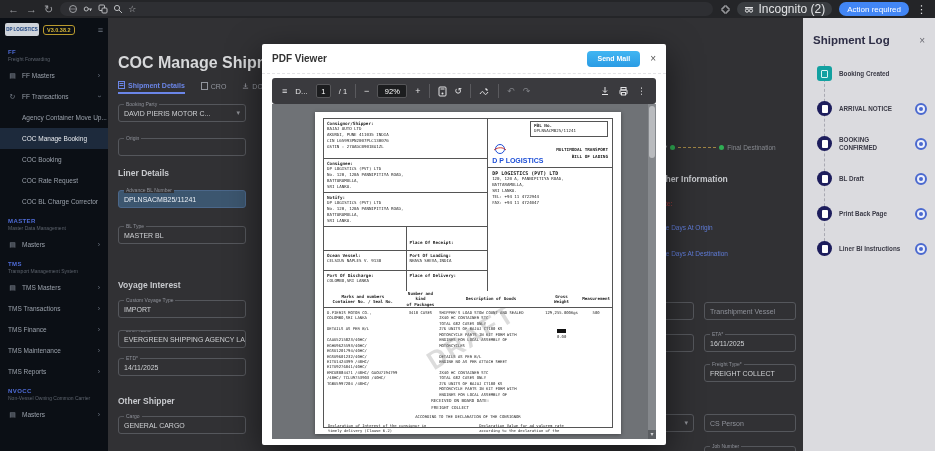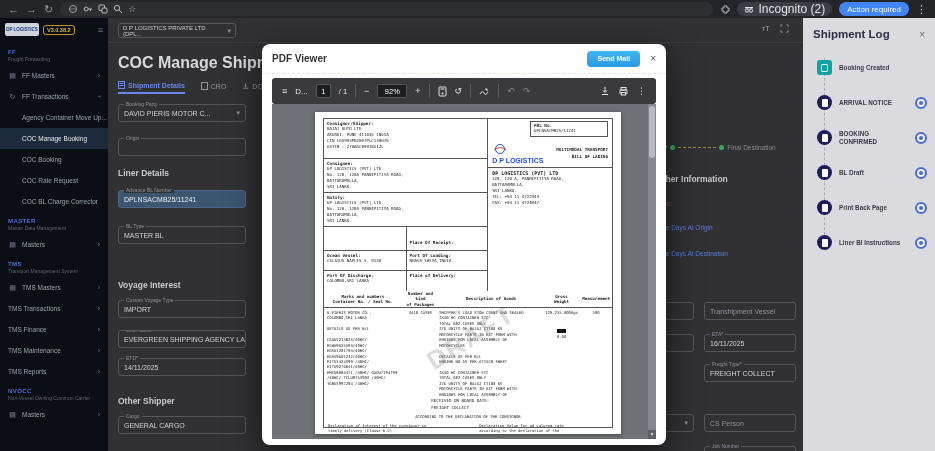--- a/index.html
+++ b/index.html
@@ -60,39 +60,39 @@
   .fld.hl { background:#3c566f; border-color:#4b678a; color:#e8edf3; }
   .sec-head { position:absolute; font-size:8.5px; font-weight:bold; color:#c7c9cd; }
   .r-link { position:absolute; font-size:6.5px; color:#5f7bd6; }
   .r-note { position:absolute; font-size:6.5px; font-weight:bold; color:#8d3a3a; }
   .route { position:absolute; display:flex; align-items:center; gap:3px; font-size:6.5px; color:#86898f; }
   .dot { width:5px; height:5px; border-radius:50%; }
   .dash-line { width:38px; border-top:1px dashed #a08544; }
 
   
   .logpanel { position:absolute; right:0; top:0; bottom:0; width:132px; background:#dbdbdf; z-index:30; }
-  .log-head { display:flex; align-items:center; padding:10px 10px 4px 10px; }
+  .log-head { display:flex; align-items:center; padding:16px 10px 4px 10px; }
   .log-title { font-size:11.5px; font-weight:bold; color:#2e2e46; }
   .log-close { margin-left:auto; color:#6a6a72; font-size:10px; }
   .log-list { position:relative; margin-top:6px; }
   .log-line { position:absolute; left:21px; top:8px; bottom:10px; border-left:1px dashed #a9a9b2; }
   .log-item { position:relative; display:flex; align-items:center; gap:7px; height:35px; padding:0 8px 0 14px; }
   .log-ic { width:15px; height:15px; flex:0 0 auto; border-radius:50%; background:#1d1d5c;
             display:flex; align-items:center; justify-content:center; z-index:2; }
   .log-ic.teal { border-radius:3px; background:#12a0a0; }
   .log-ic .doc { width:6px; height:8px; background:#fff; border-radius:1px; }
   .log-ic.teal .doc { background:transparent; border:1px solid #d6f2f2; width:7px; height:8px; }
   .log-label { font-size:6.3px; font-weight:bold; color:#3a3a46; flex:1; line-height:1.2; }
   .log-action { width:12px; height:12px; border-radius:50%; border:2px solid #4b69cf; background:#eef1fb;
                 display:flex; align-items:center; justify-content:center; flex:0 0 auto; }
   .log-action .dot2 { width:4px; height:4px; border-radius:50%; background:#4b69cf; }
 
   
   .modal { position:absolute; left:262px; top:26px; width:404px; height:401px; background:#fff;
-           border-radius:8px; box-shadow:0 10px 34px rgba(0,0,0,.55); z-index:40; overflow:hidden; }
+           border-radius:2px; box-shadow:0 10px 34px rgba(0,0,0,.55); z-index:40; overflow:hidden; }
   .modal-head { height:30px; display:flex; align-items:center; padding:0 10px; border-bottom:1px dashed #e3e3e6; }
   .modal-title { font-size:10px; font-weight:bold; color:#333; }
   .sendmail { margin-left:auto; background:linear-gradient(180deg,#41b6f2,#2a9be4); color:#fff; border:none;
               font-size:7px; font-weight:bold; border-radius:4px; height:16px; padding:0 10px; }
   .modal-close { margin-left:10px; color:#555; font-size:10px; }
   .pdf-toolbar { margin:4px 10px 0 10px; height:26px; background:#3a3a3e; border-radius:3px;
                  display:flex; align-items:center; gap:8px; padding:0 10px; color:#e4e4e6; font-size:9px; }
   .tb-sep { width:1px; height:14px; background:#5a5a5e; }
   .tb-box { background:#1c1d1f; border:1px solid #565659; border-radius:2px; color:#fff;
             font-size:7.5px; display:flex; align-items:center; justify-content:center; }
@@ -258,32 +258,20 @@
           <div class="sb-sub">Non-Vessel Owning Common Carrier</div>
           <div class="sb-item">
             <span class="ic">▤</span>
             <span>Masters</span>
             <span class="chev">›</span>
           </div>
         </nav>
     </aside>
 
     <div class="main">
-      <div class="main-topbar">
-        <div class="company-select">
-          <span>D P LOGISTICS PRIVATE LTD  (DPL...</span>
-          <span class="chev">▾</span>
-        </div>
-        <div class="top-icons">
-          <span>ᴛT</span>
-          <svg width="9" height="9" viewBox="0 0 10 10">
-              <path d="M1 3V1h2M7 1h2v2M9 7v2H7M3 9H1V7" fill="none" stroke="#9b9da1"></path>
-            </svg>
-        </div>
-      </div>
 
       <div class="page-title">COC Manage Shipments</div>
 
       <div class="tabs">
         <div class="tab active">
           <svg width="7" height="8" viewBox="0 0 7 8">
               <rect x=".5" y=".5" width="6" height="7" fill="none" stroke="#6b86e8"></rect>
               <line x1="1.5" y1="2.5" x2="5.5" y2="2.5" stroke="#6b86e8"></line>
               <line x1="1.5" y1="4.5" x2="5.5" y2="4.5" stroke="#6b86e8"></line>
             </svg>

